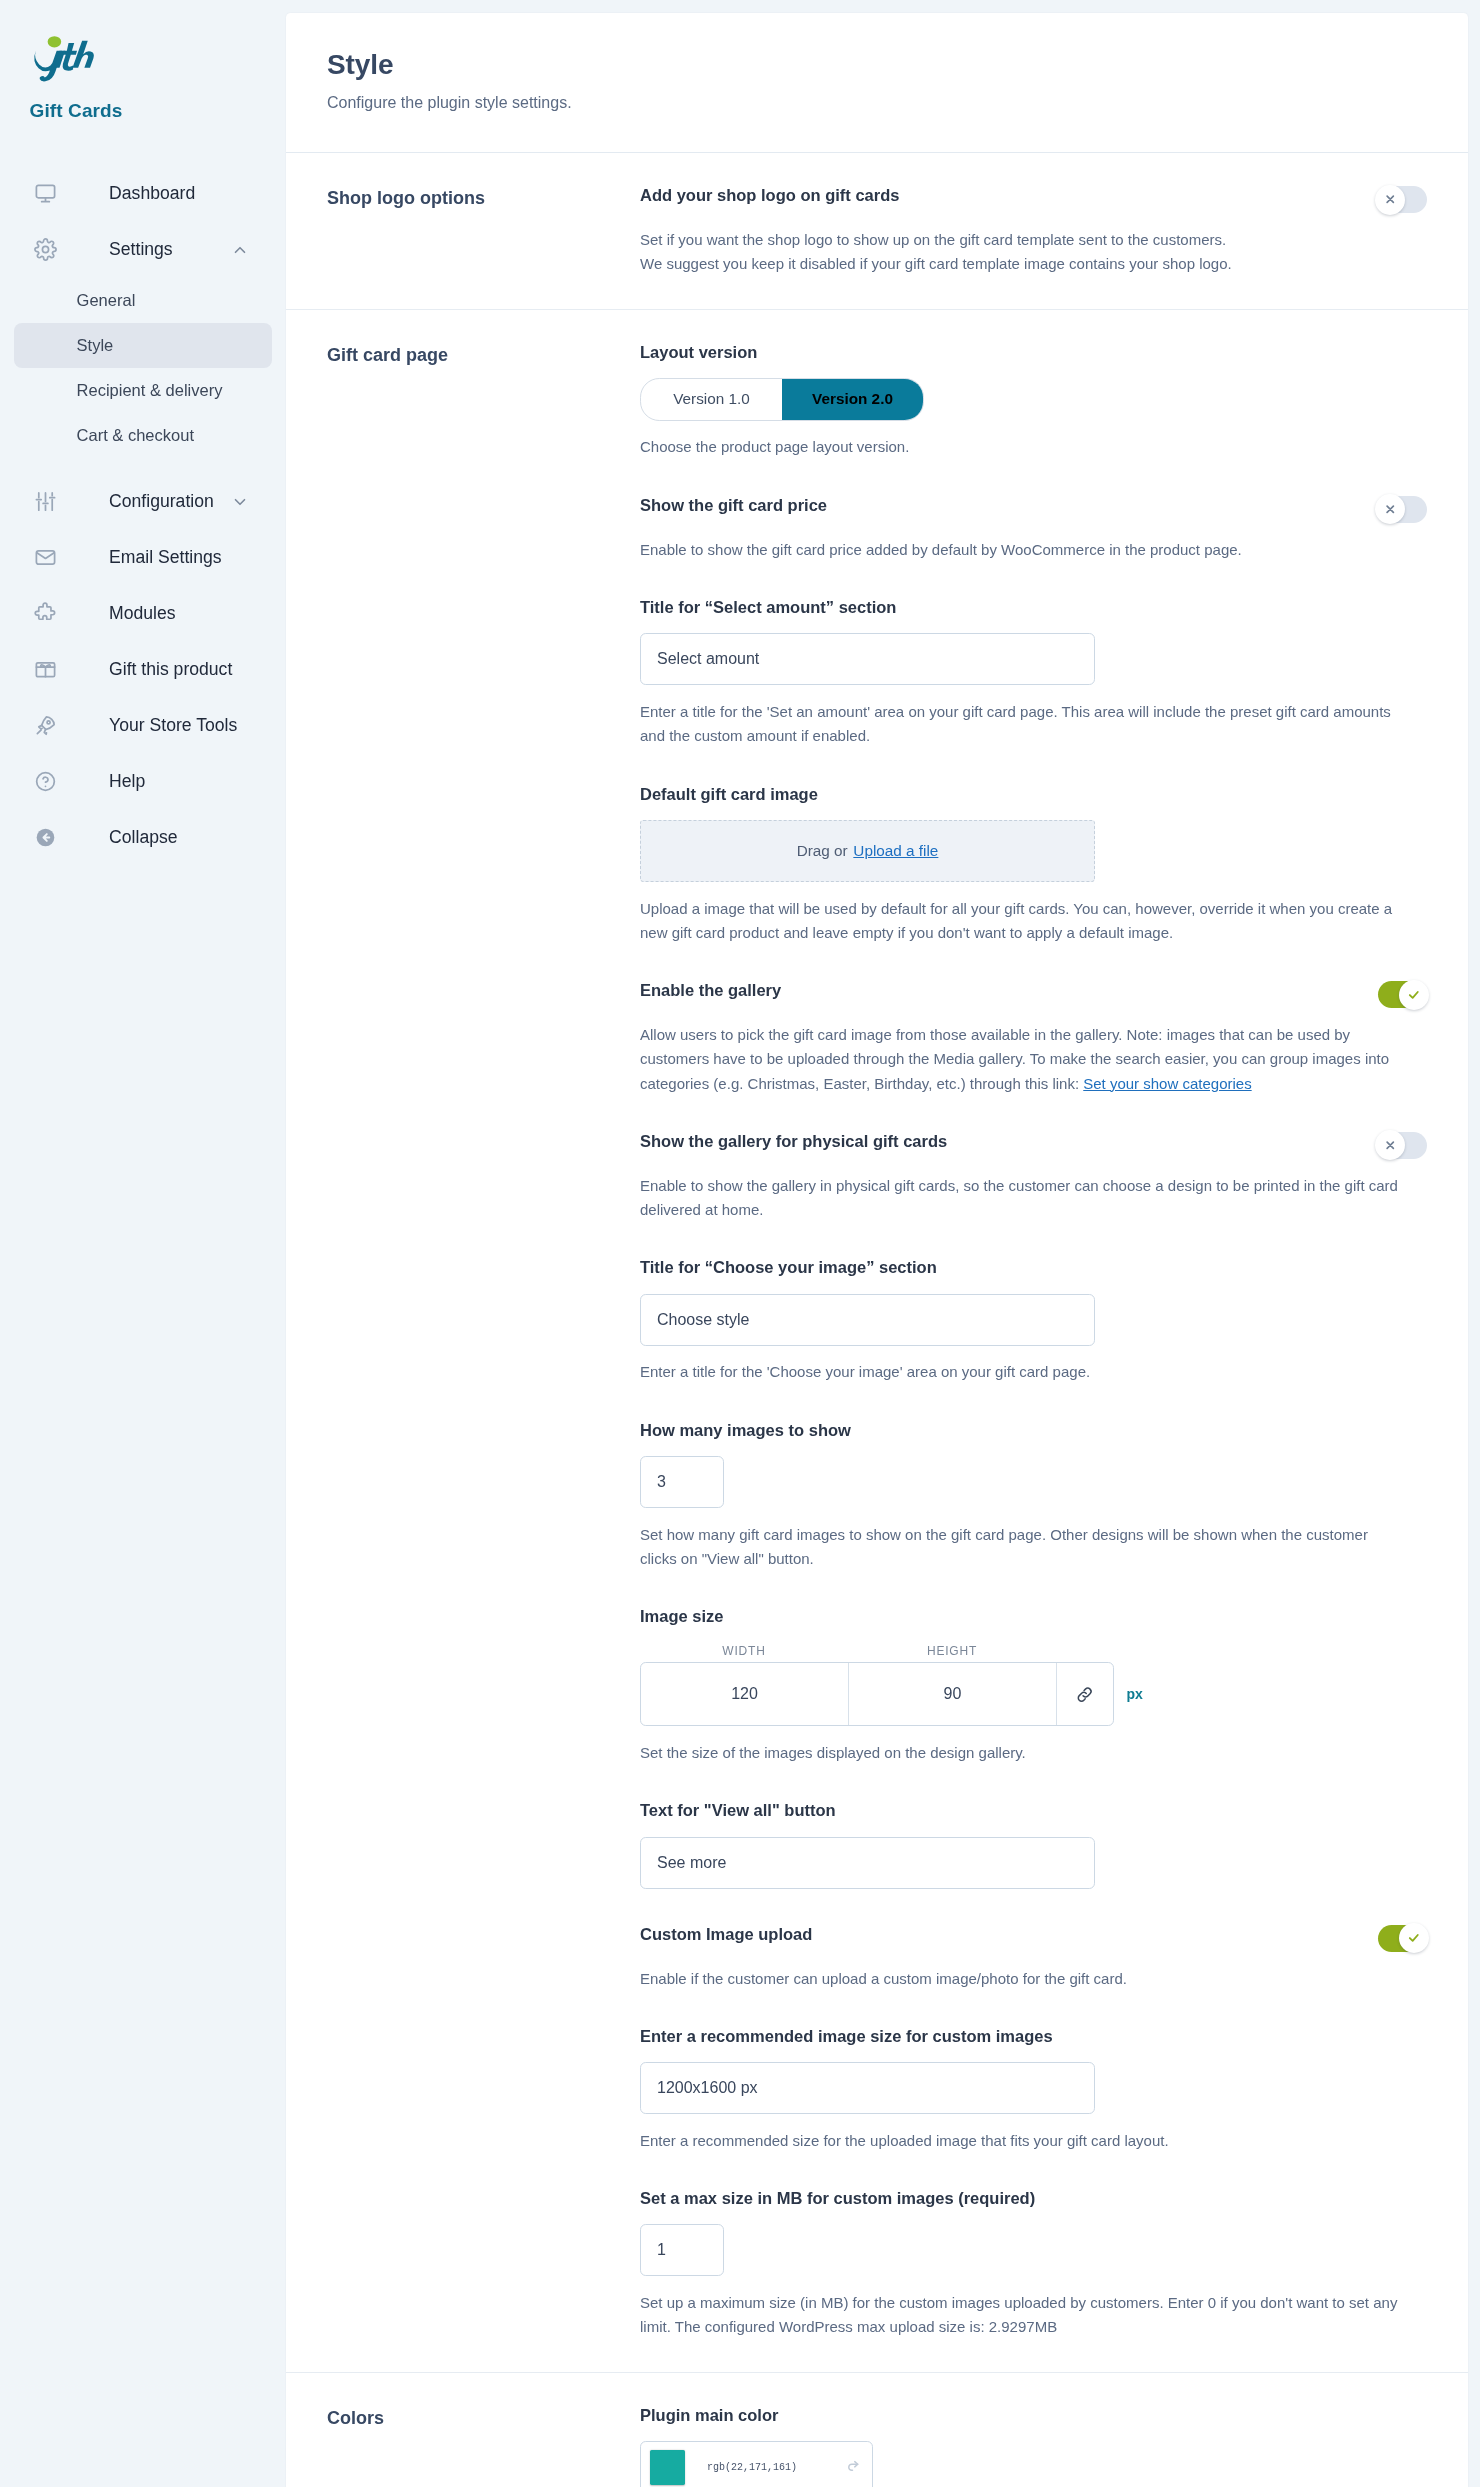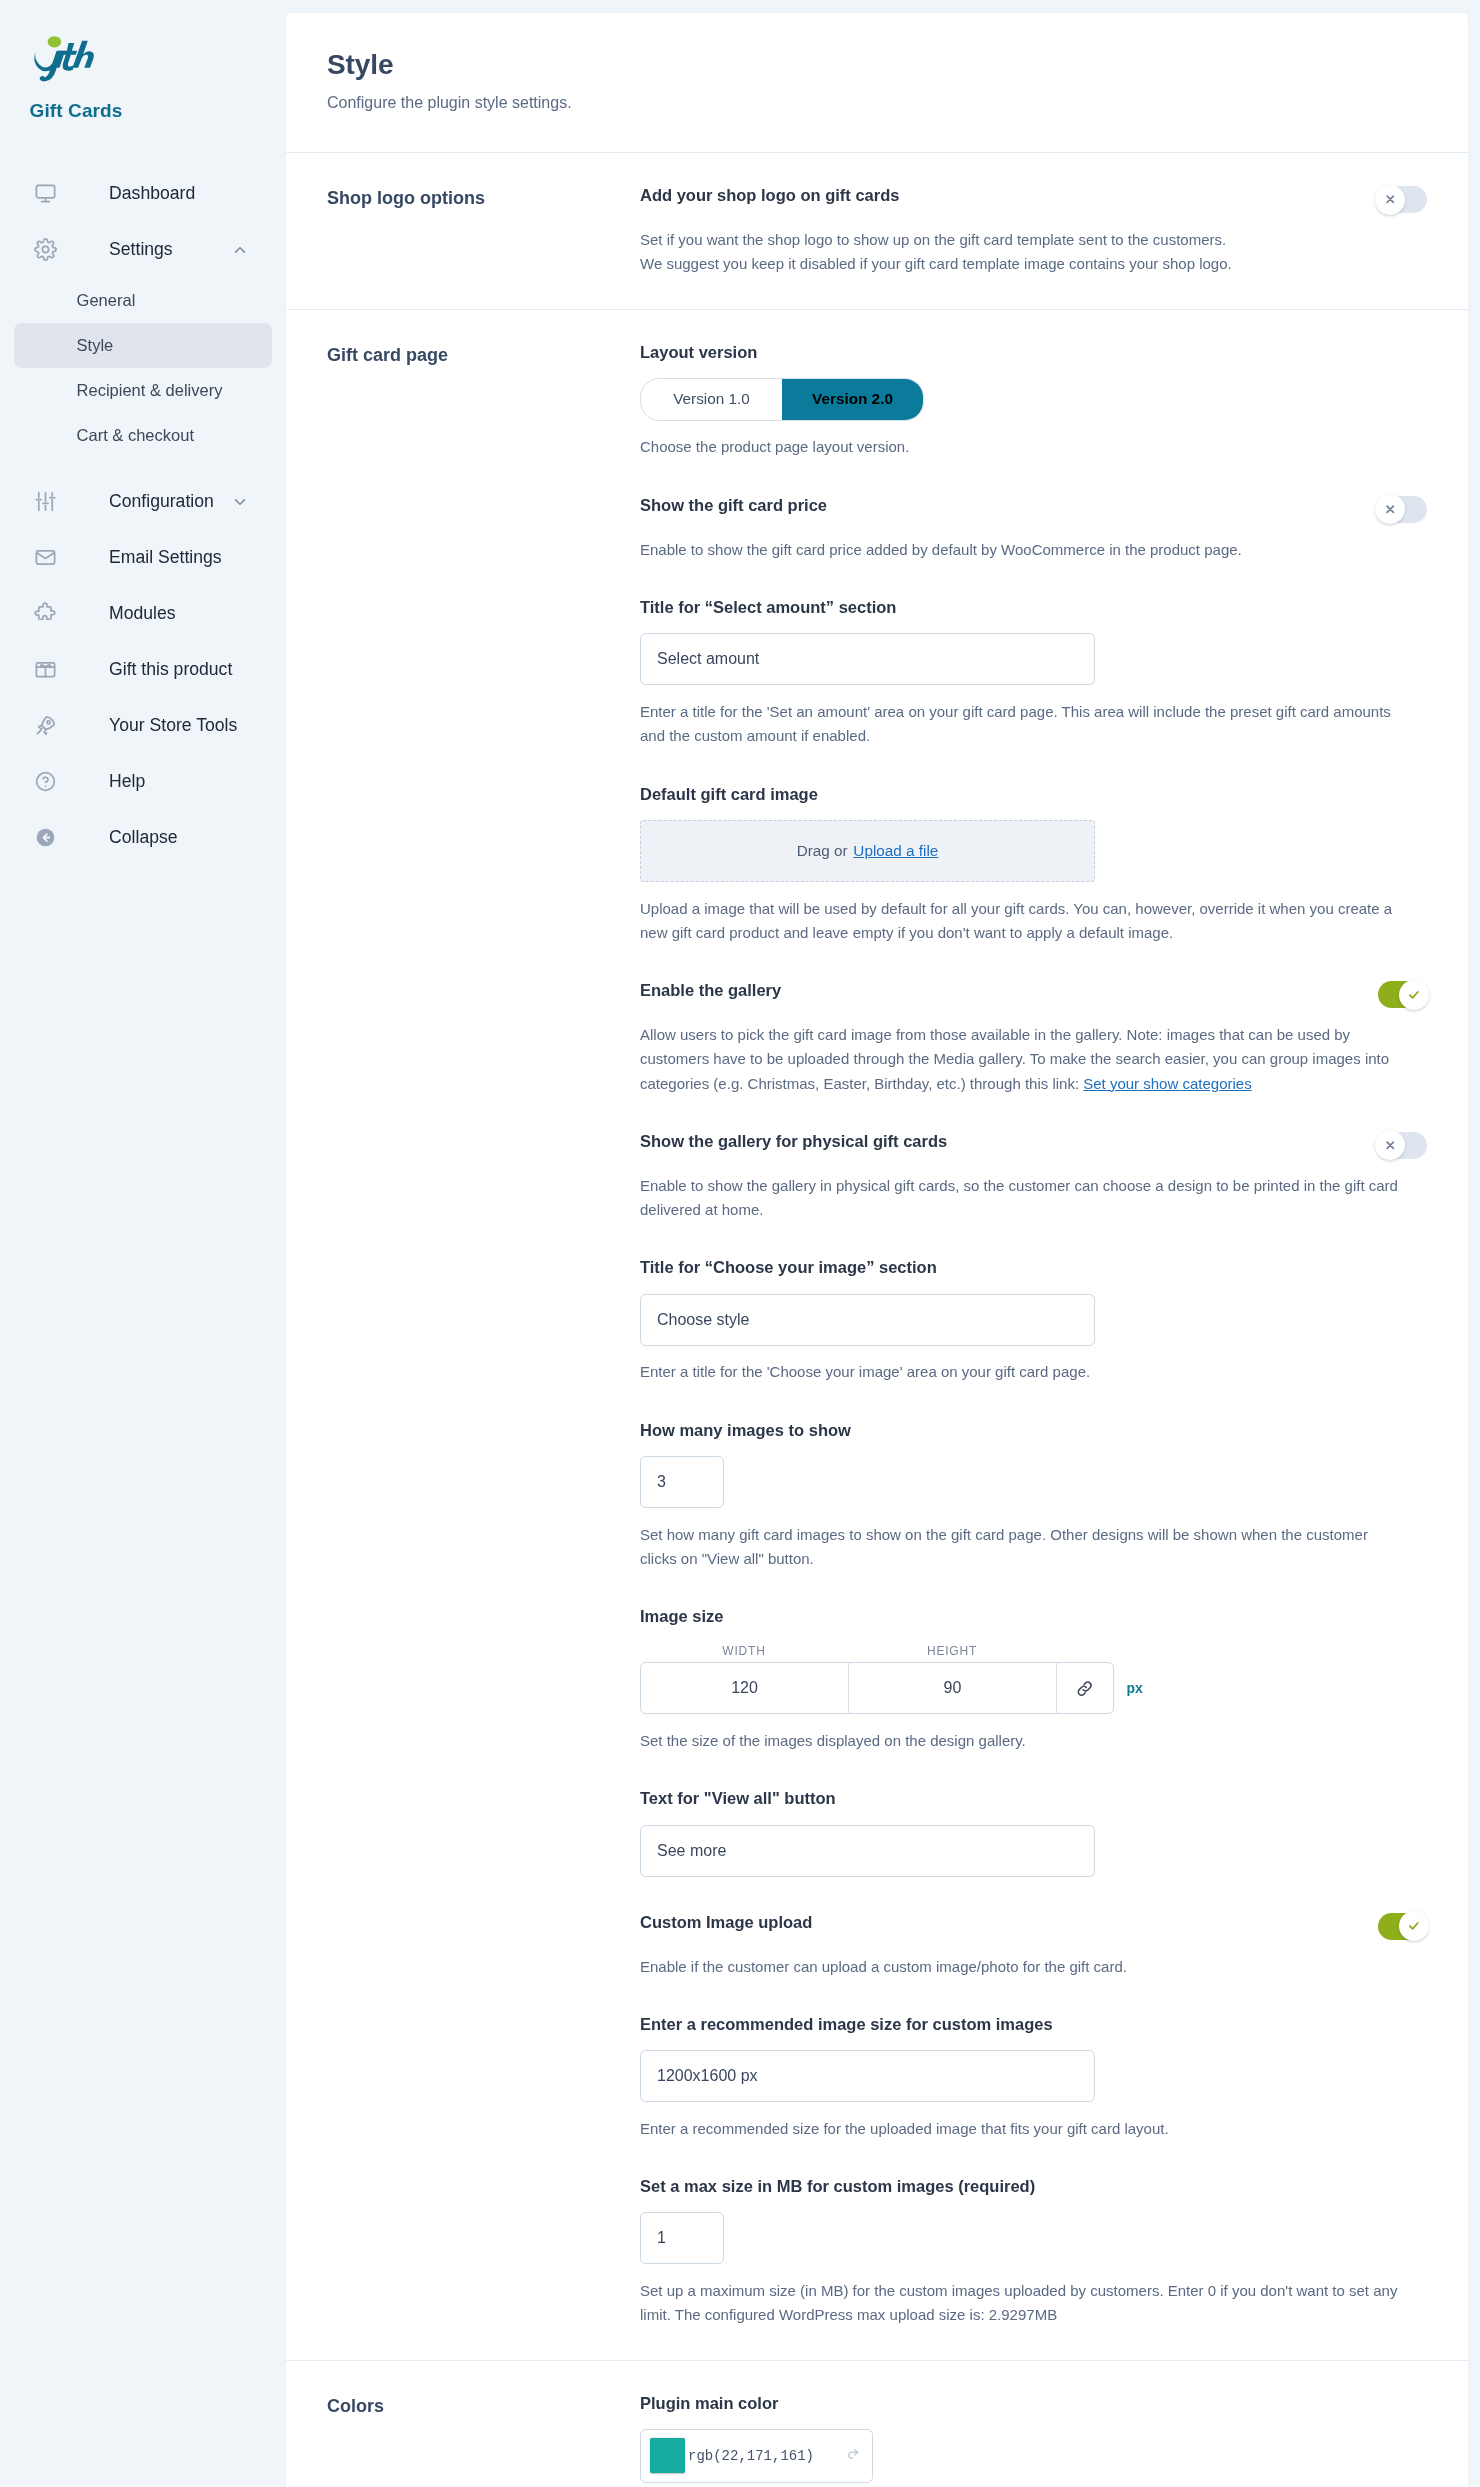--- a/index.html
+++ b/index.html
@@ -226,21 +226,21 @@
     margin-top: 4.5px;
     display: flex;
     align-items: center;
   }
   .sizebox {
     display: flex;
     border: 1.1px solid #ccd8e4;
     border-radius: 5.7px;
     background: #fff;
     overflow: hidden;
-    height: 52px;
+    height: 64px;
   }
   .sizebox .cell {
     width: 208px;
     display: flex;
     align-items: center;
     justify-content: center;
     font-size: 16px;
     color: #39465c;
     border-right: 1.1px solid #d8e1ea;
   }
@@ -271,23 +271,23 @@
     padding: 0 9px;
   }
   .swatch {
     width: 35px; height: 35px;
     background: #16aba1;
     border-radius: 1.7px;
     box-shadow: 0 0.6px 1.7px rgba(0,0,0,0.25);
     flex: 0 0 auto;
   }
   .colorval {
-    margin-left: 3px;
+    margin-left: 22px;
     font-family: "Liberation Mono", monospace;
-    font-size: 14px;
+    font-size: 10px;
     color: #46536a;
     flex: 1;
   }
   .resetico { color: #c2ccd8; display:flex; align-items:center;}
   .resetico svg { width: 18px; height: 18px; }
 </style>
 </head>
 <body>
 
 <div class="app">

